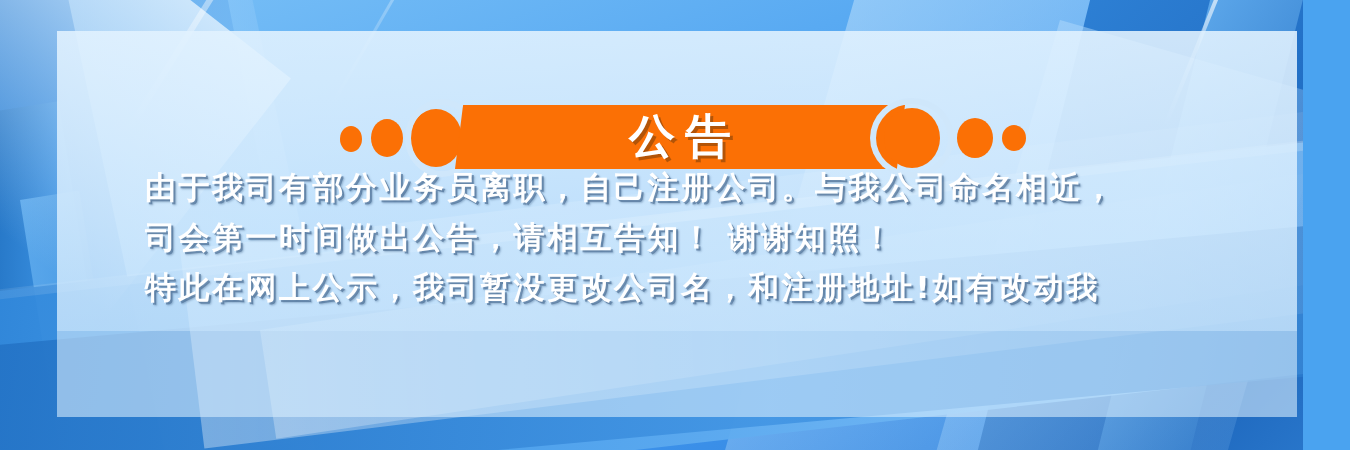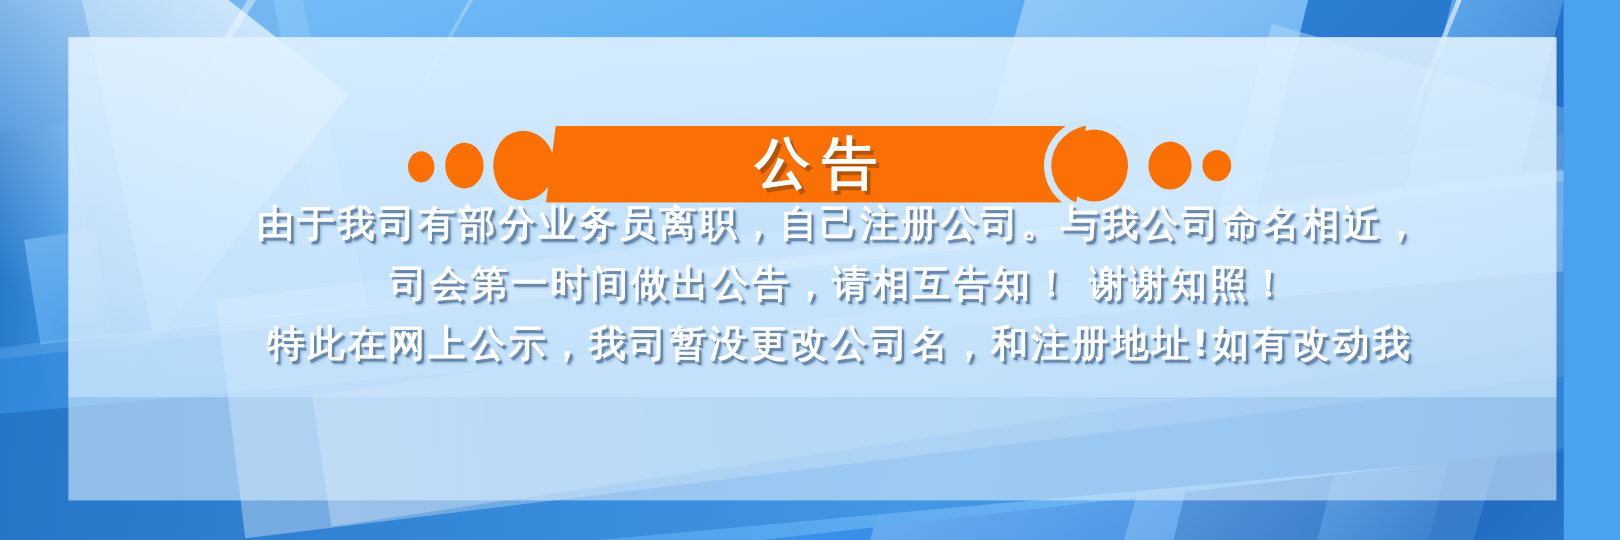--- a/index.html
+++ b/index.html
@@ -169,21 +169,20 @@
   .notice-line{
     color:#ffffff;
     font-size:31px;
     font-weight:bold;
     letter-spacing:2.5px;
     line-height:50px;
     white-space:nowrap;
     text-shadow:
       2px 2px 0 rgba(60,95,135,.55),
       3px 3px 2px rgba(50,85,125,.35);
-    text-align: center;
   }
 </style>
 </head>
 <body>
 
 <div id="banner">
 
   <div class="sw bgshape" id="deco-left-dark"></div>
   <div class="sw bgshape" id="deco-left-light"></div>
   <div class="sw bgshape" id="deco-left-streak1"></div>

